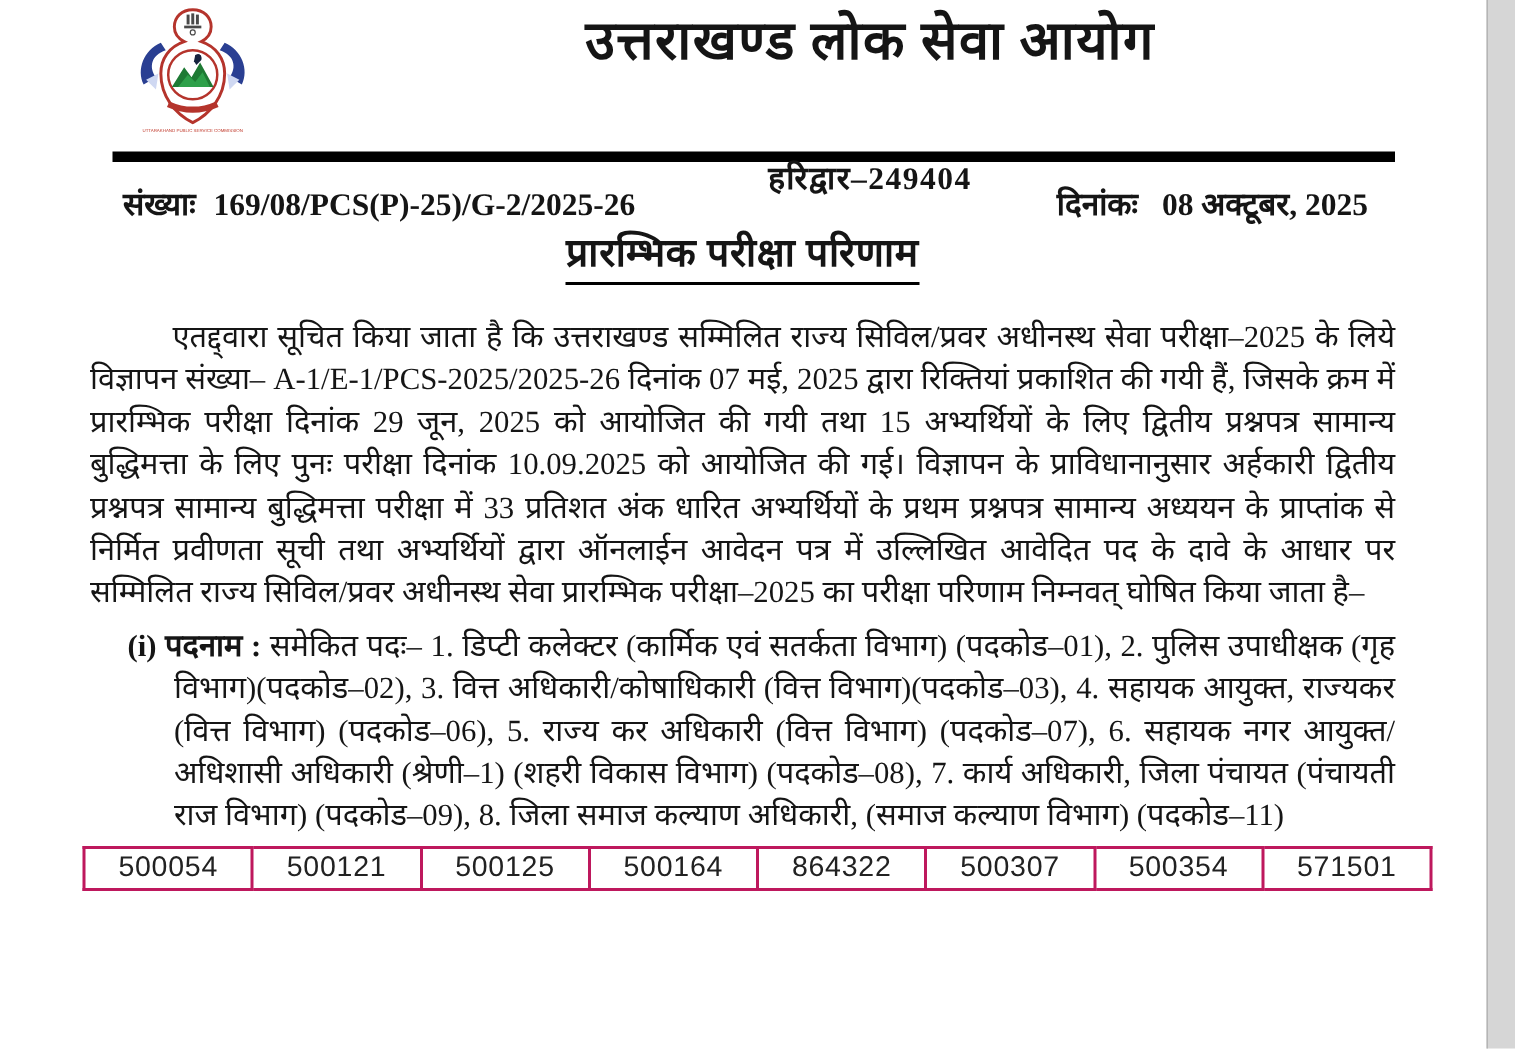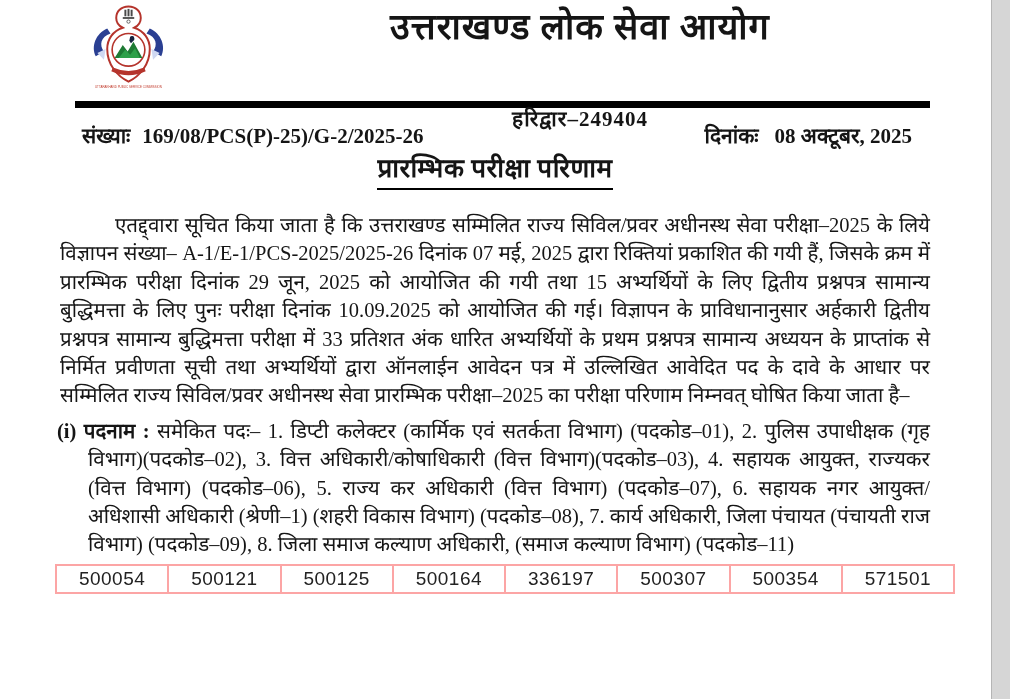--- a/index.html
+++ b/index.html
@@ -43,31 +43,31 @@
 
   
   .body-para {
     margin:21px 60px 0 60px; font-size:20.5px; line-height:28.4px;
     text-align:justify; text-indent:55px;
   }
   .body-para b { font-weight:normal; }
 
   
   .post-section {
-    margin:7px 60px 0 57px; padding-left:31px; text-indent:-31px;
+    margin:7px 60px 0 85px; padding-left:31px; text-indent:-31px;
     font-size:20.5px; line-height:28.4px; text-align:justify;
   }
   .post-section .idx, .post-section .lbl { font-weight:bold; }
 
   
   .roll-table {
     margin:5px 0 0 55px; width:900px; border-collapse:collapse; table-layout:fixed;
   }
   .roll-table td {
-    border:2px solid #fca5a5; height:28px; text-align:center; vertical-align:middle;
+    border:2px solid #be185d; height:28px; text-align:center; vertical-align:middle;
     font-family:"Liberation Sans","DejaVu Sans",sans-serif;
     font-size:19px; color:#222; letter-spacing:0.5px;
   }
 </style>
 </head>
 <body>
 
 <div class="doc">
 
   <div class="header">
@@ -122,21 +122,21 @@
 
   <p class="post-section"><span class="idx">(i)</span> <span class="lbl">पदनाम :</span> <span>समेकित पदः– 1. डिप्टी कलेक्टर (कार्मिक एवं सतर्कता विभाग) (पदकोड–01), 2. पुलिस उपाधीक्षक (गृह विभाग)(पदकोड–02), 3. वित्त अधिकारी/कोषाधिकारी (वित्त विभाग)(पदकोड–03), 4. सहायक आयुक्त, राज्यकर (वित्त विभाग) (पदकोड–06), 5. राज्य कर अधिकारी (वित्त विभाग) (पदकोड–07), 6. सहायक नगर आयुक्त/अधिशासी अधिकारी (श्रेणी–1) (शहरी विकास विभाग) (पदकोड–08), 7. कार्य अधिकारी, जिला पंचायत (पंचायती राज विभाग) (पदकोड–09), 8. जिला समाज कल्याण अधिकारी, (समाज कल्याण विभाग) (पदकोड–11)</span></p>
 
   <table class="roll-table">
     <tbody>
       <tr>
         <td>500054</td>
         <td>500121</td>
         <td>500125</td>
         <td>500164</td>
-        <td>336197</td>
+        <td>864322</td>
         <td>500307</td>
         <td>500354</td>
         <td>571501</td>
       </tr>
     </tbody>
   </table>
 
 </div>
 
 <div class="page-edge"></div>

